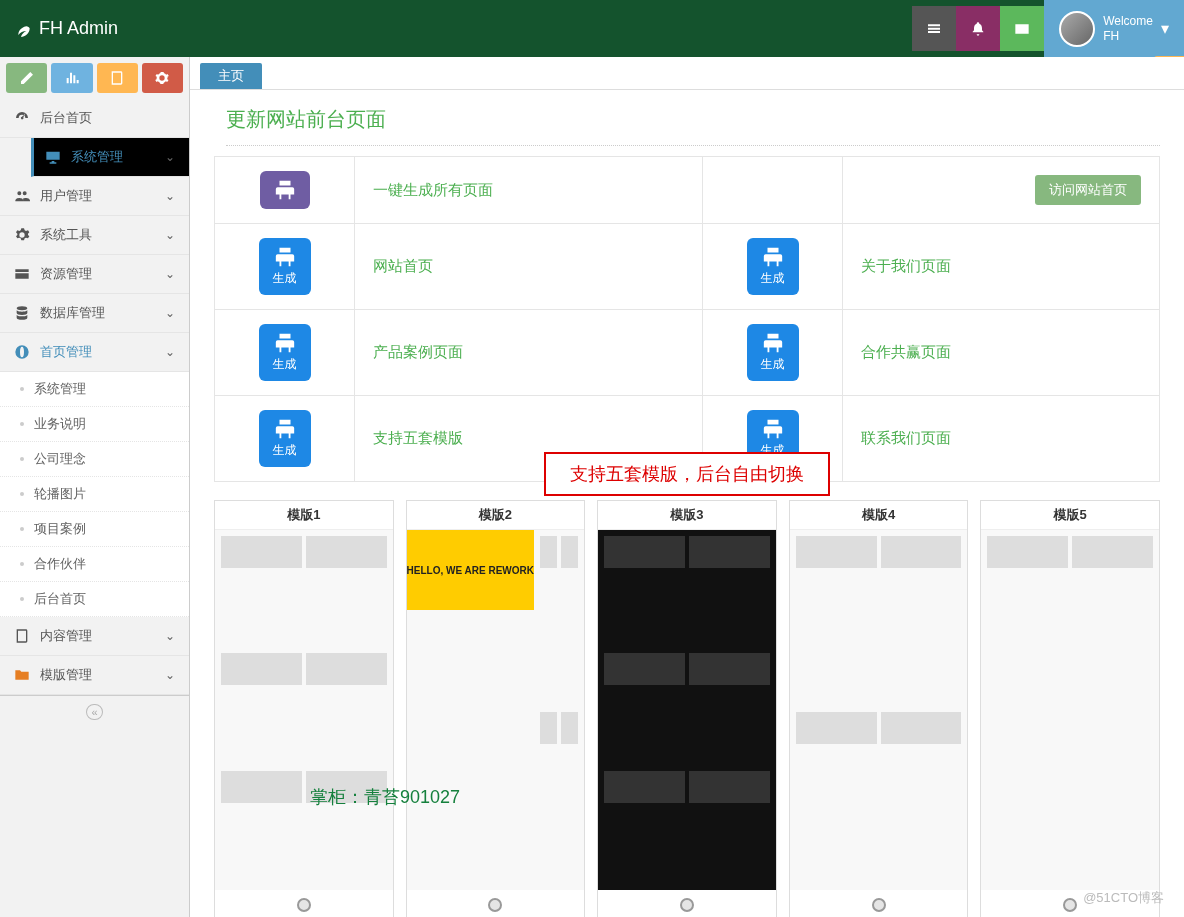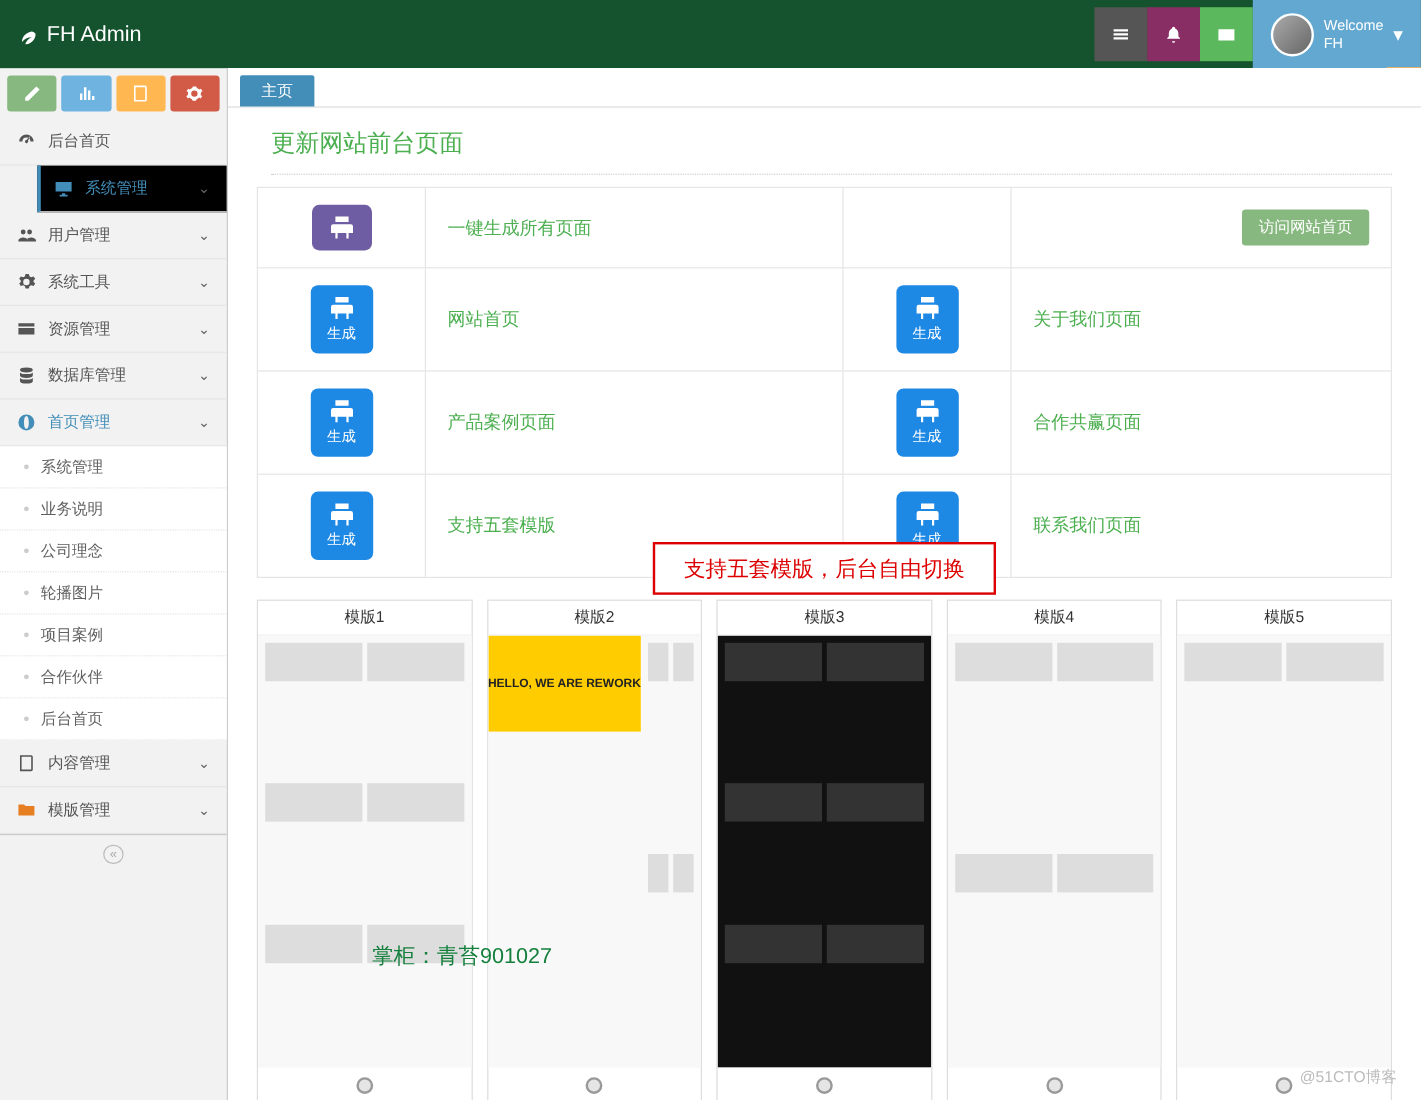--- a/index.html
+++ b/index.html
@@ -49,21 +49,21 @@
 .gen-btn { background: #6F5DA3; color: #fff; border-radius: 6px; padding: 8px 14px; display: inline-flex; flex-direction: column; align-items: center; cursor: pointer; gap: 2px; font-size: 12px; }
 .gen-btn.blue { background: #1E88E5; }
 .gen-btn svg { width: 22px; height: 22px; }
 .link-green { color: #4CAF50; font-size: 15px; cursor: pointer; }
 .visit-btn { background: #87B87F; color: #fff; padding: 6px 14px; border-radius: 3px; cursor: pointer; font-size: 13px; display: inline-block; }
 
 .note-box { color: #d00; font-size: 18px; border: 2px solid #d00; padding: 8px 24px; position: absolute; left: 50%; transform: translateX(-50%); margin-top: -30px; background: #fff; z-index: 5; }
 
 .templates { display: flex; gap: 12px; margin-top: 18px; }
 .tpl { flex: 1; border: 1px solid #ddd; background: #fff; }
-.tpl-title { text-align: center; padding: 5px; font-size: 13px; color: #333; border-bottom: 1px solid #eee; }
+.tpl-title { text-align: center; padding: 5px; font-size: 13px; color: #333; border-bottom: 1px solid #eee; font-weight: bold; }
 .tpl-thumb { height: 360px; background: #f8f8f8; position: relative; overflow: hidden; }
 .tpl-footer { text-align: center; padding: 8px; }
 .radio-dot { width: 14px; height: 14px; border: 2px solid #999; border-radius: 50%; display: inline-block; background: #e5e5e5; cursor: pointer; }
 
 .watermark { position: absolute; left: 120px; bottom: 120px; color: #15803d; font-size: 18px; z-index: 20; }
 .watermark2 { position: fixed; right: 20px; bottom: 10px; color: #bbb; font-size: 13px; z-index: 20; }
 
 .settings-tab { position: fixed; right: 0; top: 56px; background: #FFB752; color: #fff; width: 30px; height: 30px; display: flex; align-items: center; justify-content: center; border-radius: 3px 0 0 3px; cursor: pointer; }
 
 

